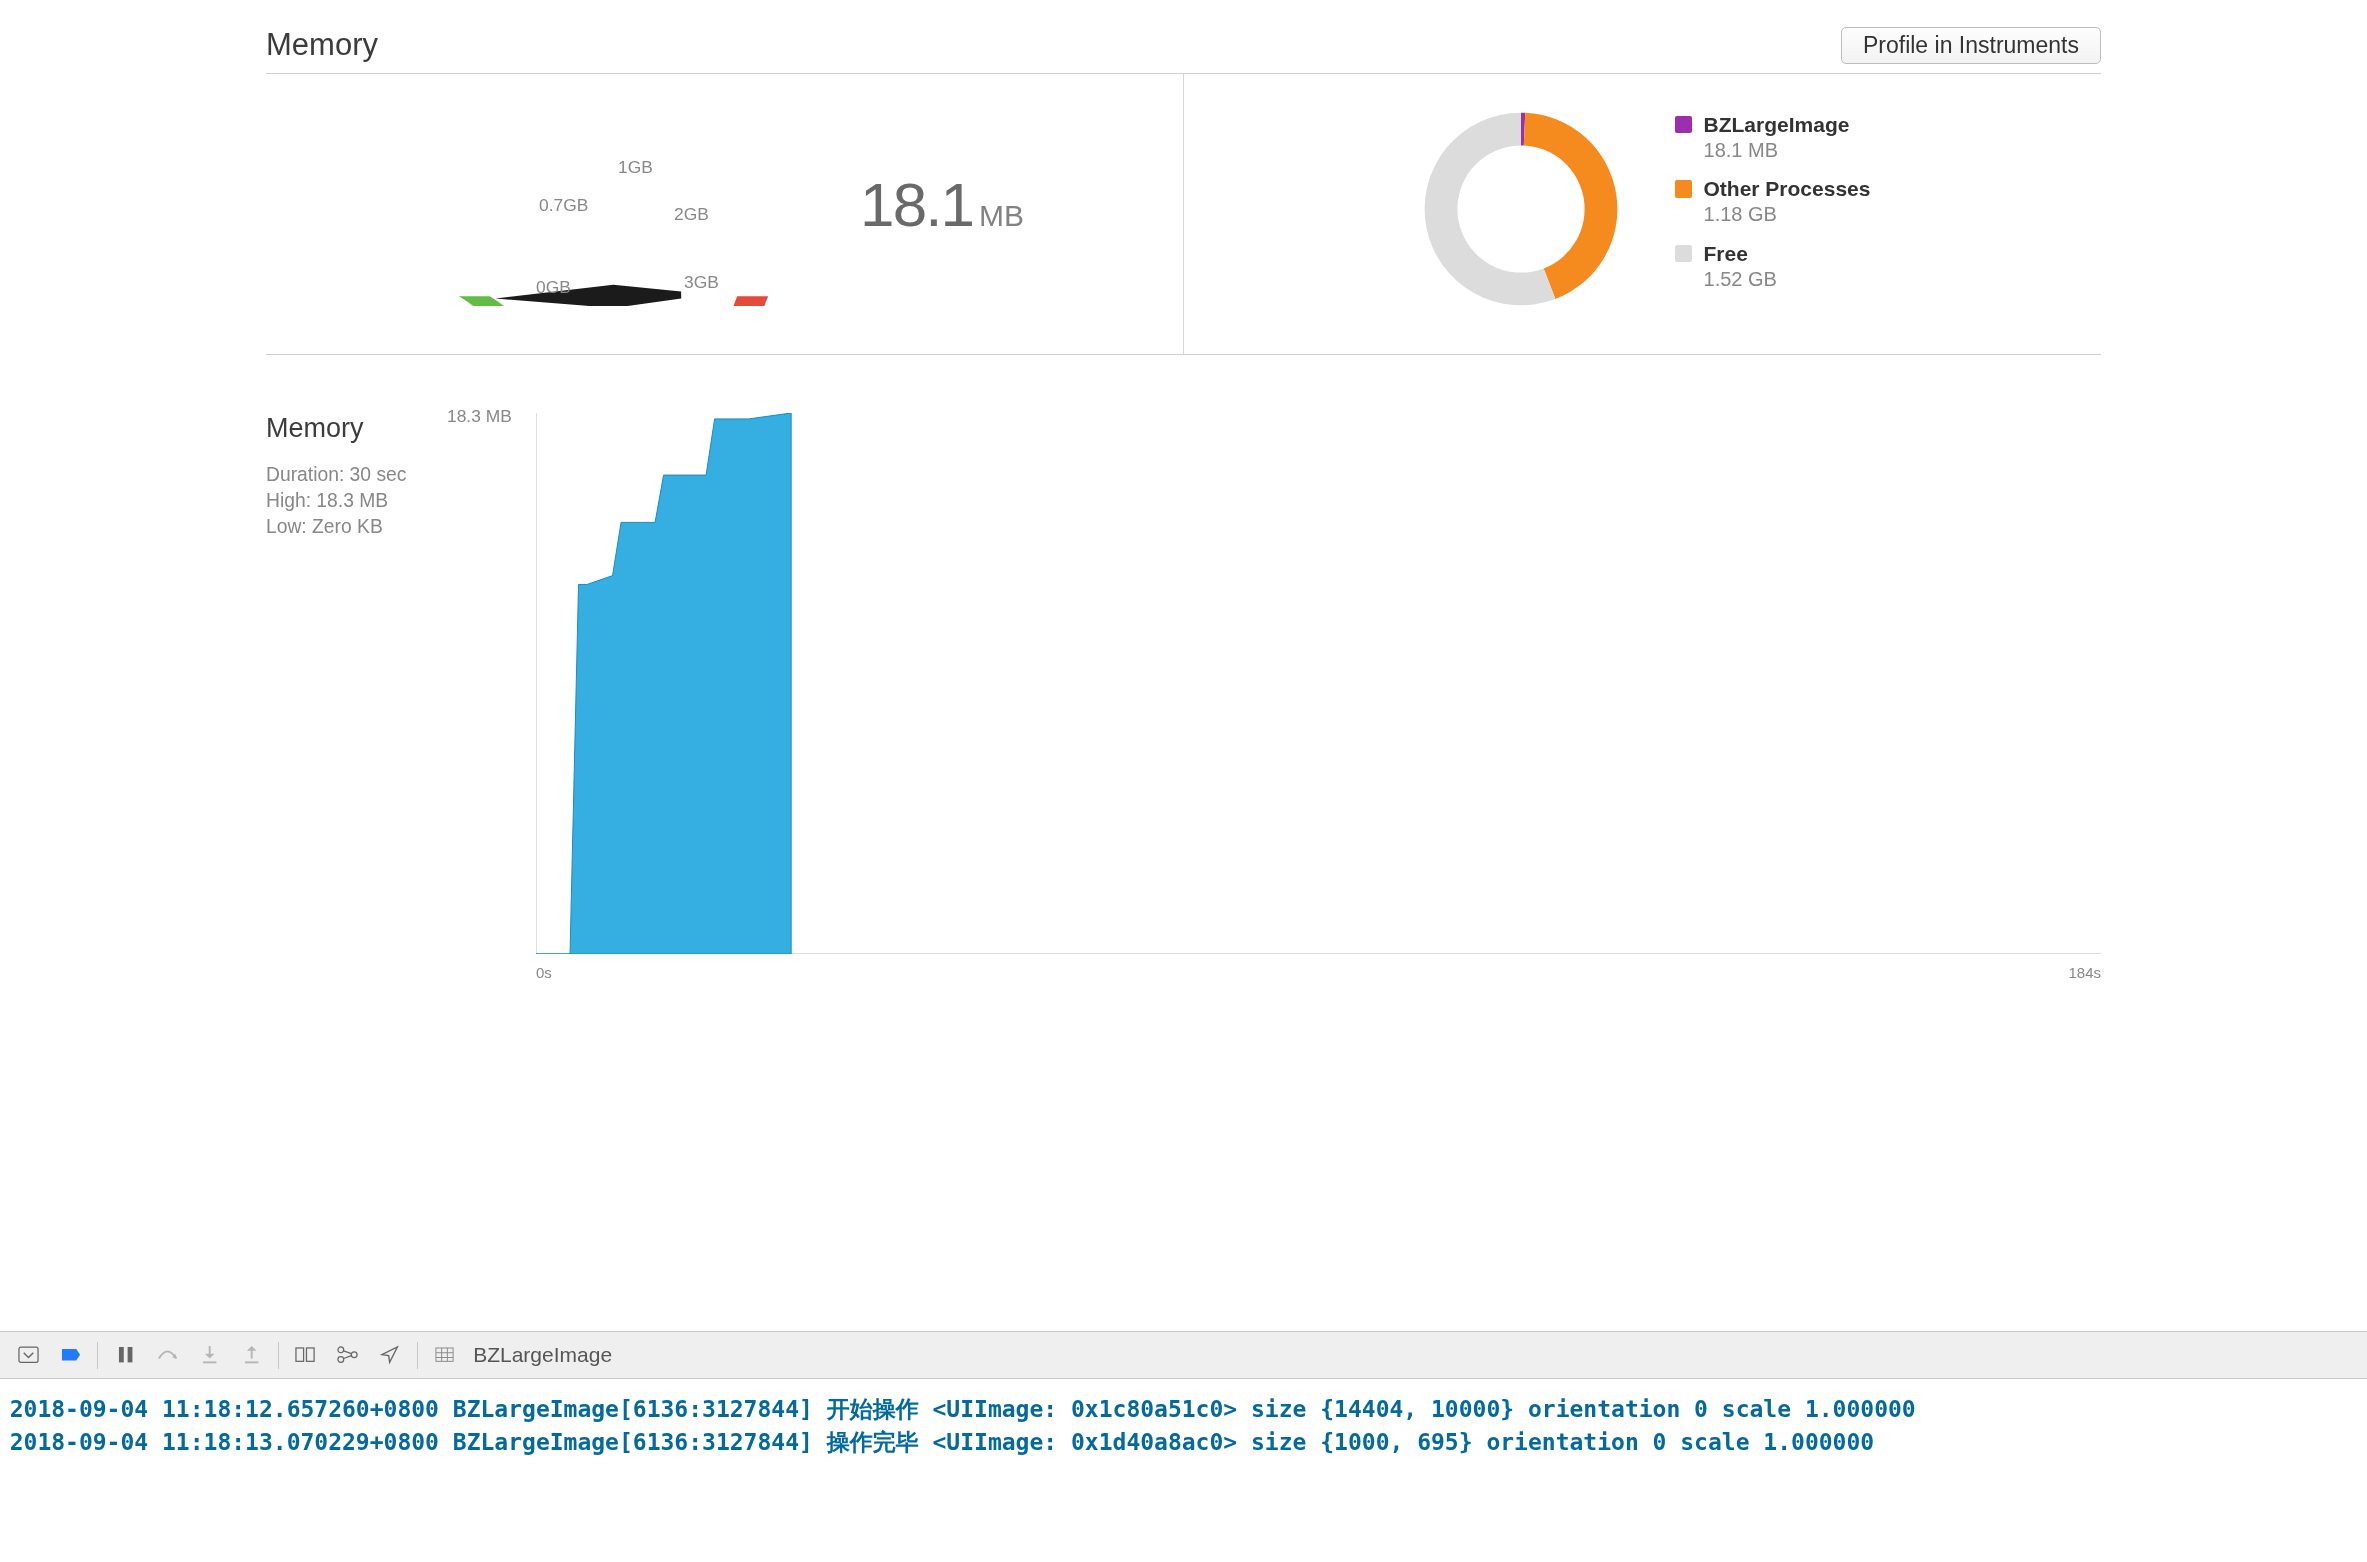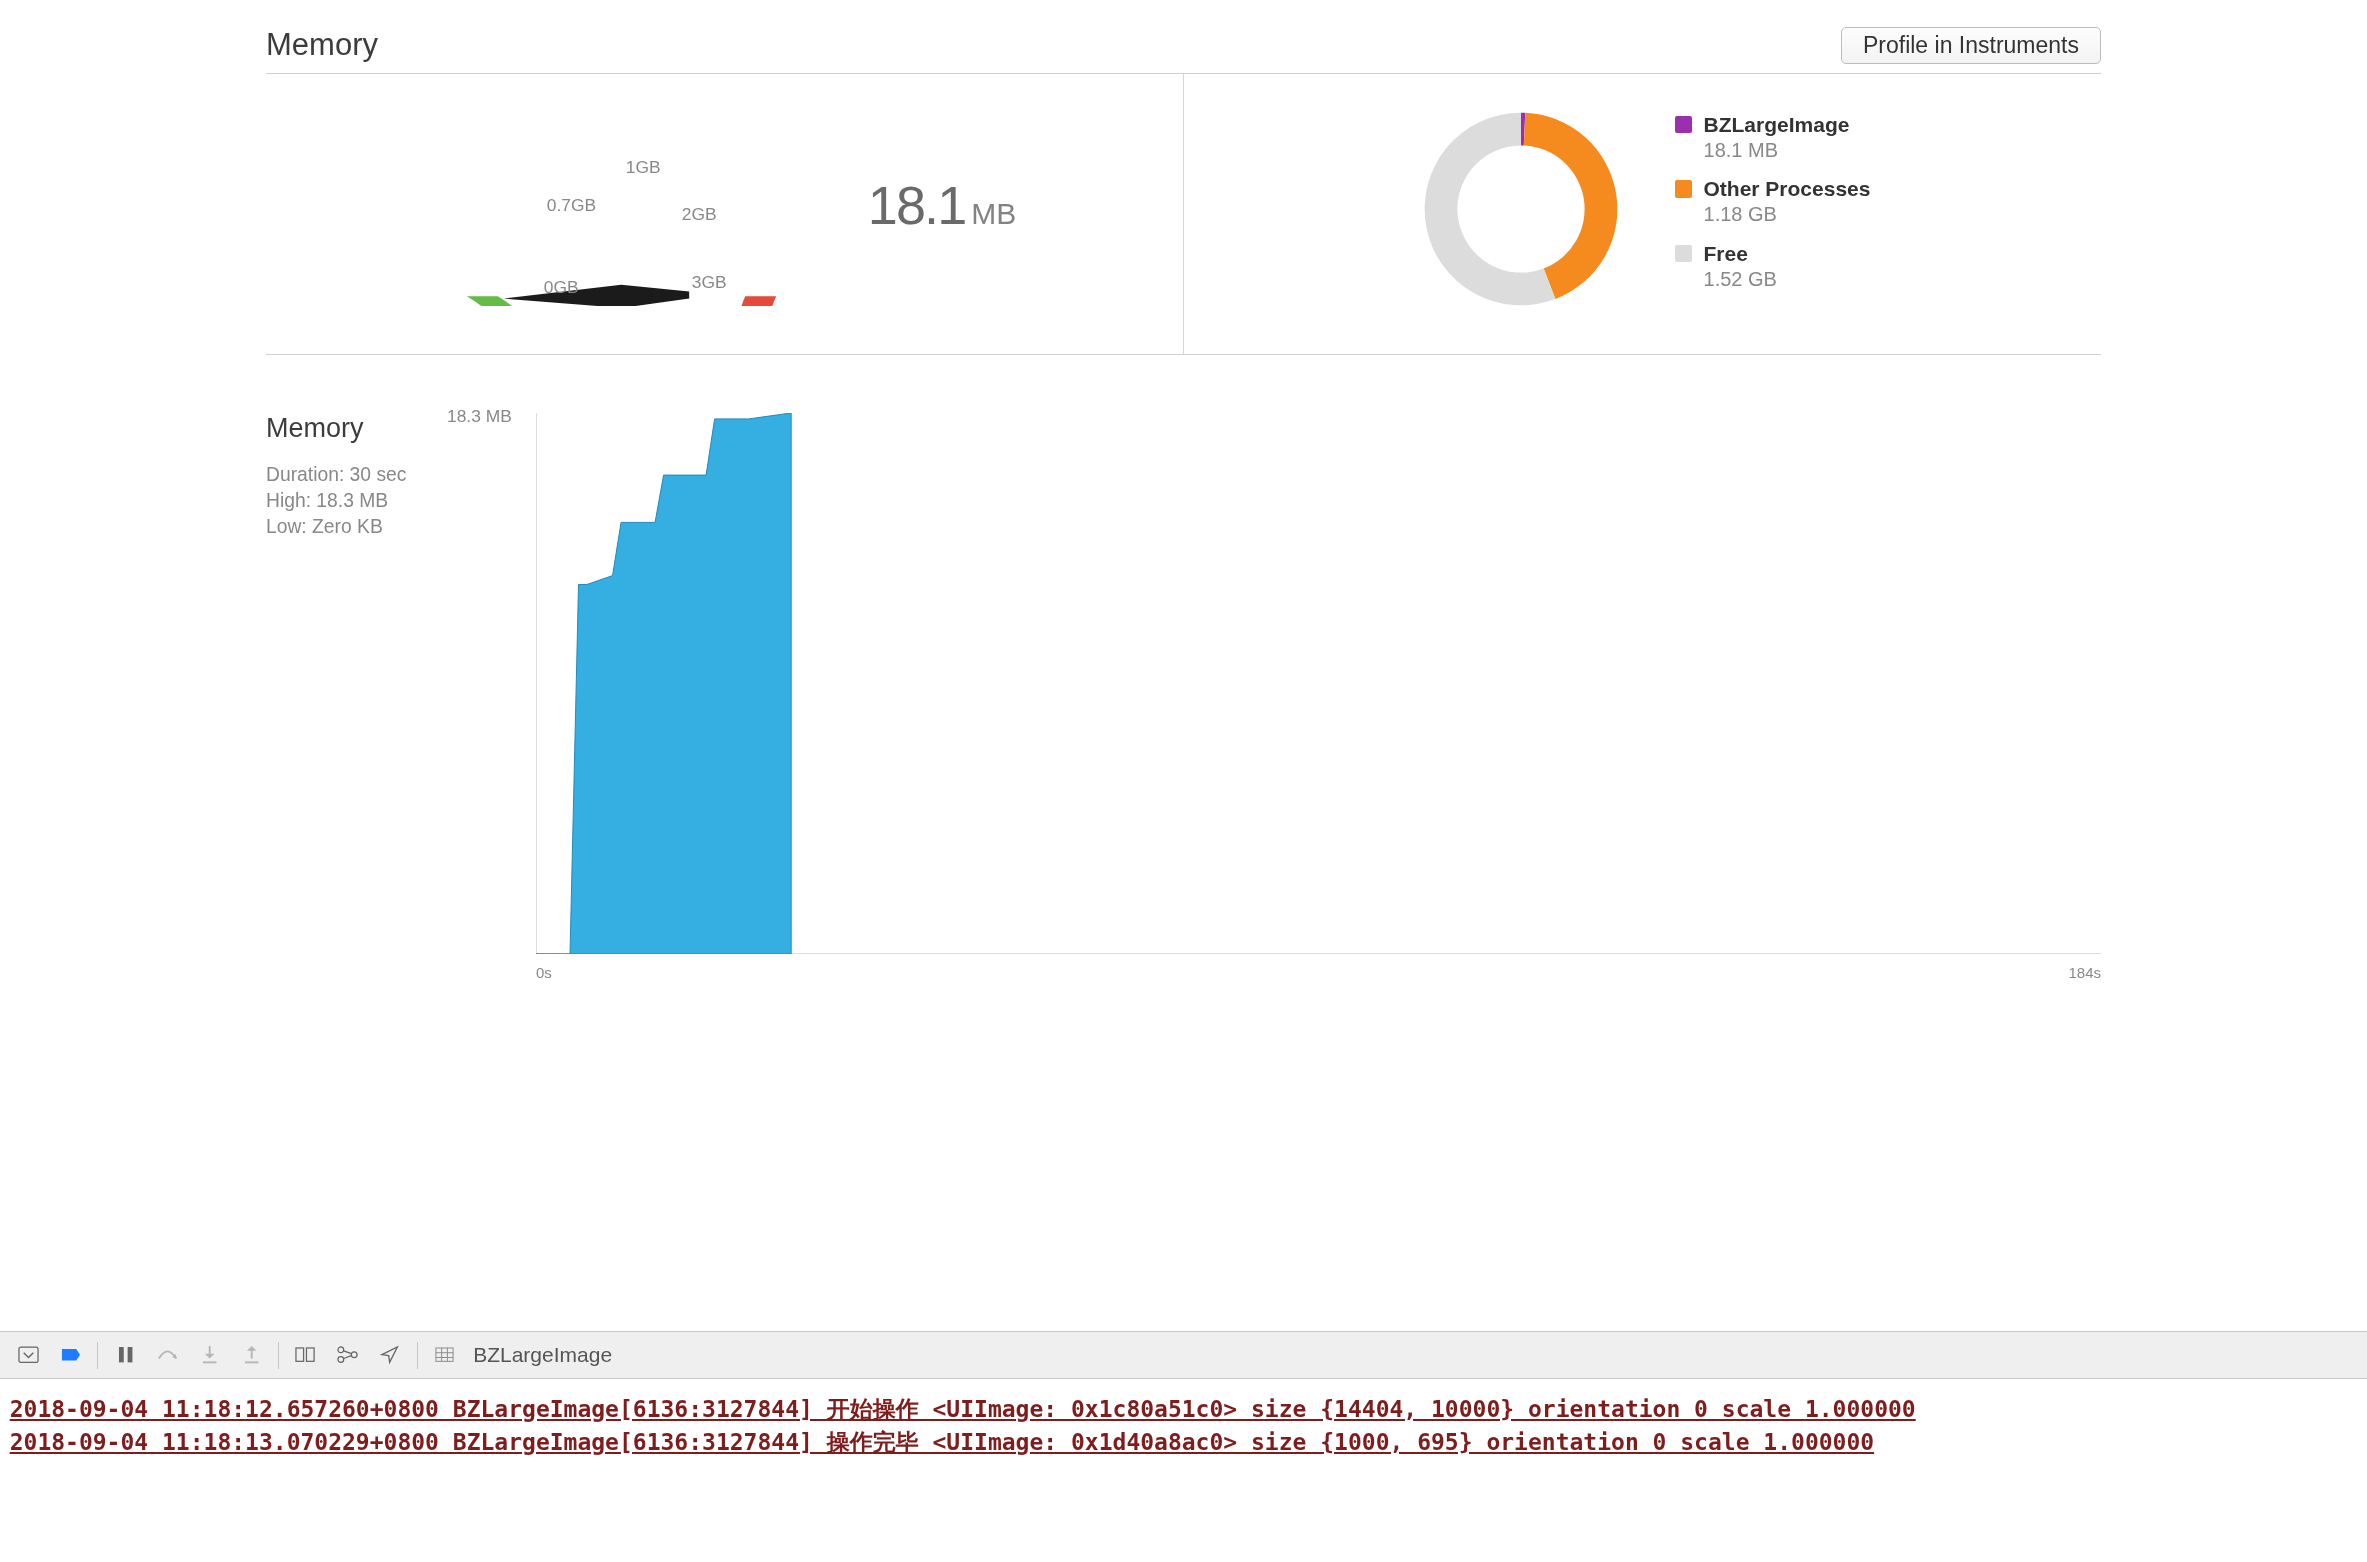--- a/index.html
+++ b/index.html
@@ -18,21 +18,21 @@
   .panels { display: flex; border-bottom: 1px solid #d0d0d0; }
   .panel { flex: 1; padding: 29px 0 39px 0; text-align: center; position: relative; }
   .panel + .panel { border-left: 1px solid #d6d6d6; }
   .panel-title { font-size: 27px; color: #555; font-weight: 400; margin-bottom: 17.4px; }
 
   
   .memuse-wrap { display: flex; align-items: center; justify-content: center; gap: 58px; }
   .gauge-box { position: relative; width: 377px; height: 203px; }
   .gauge-tick { position: absolute; font-size: 17.4px; color: #888; }
   .bignums { text-align: left; }
-  .bignums .val { font-size: 54px; font-weight: 300; color: #6a6a6a; line-height: 1; letter-spacing: -1.9px; }
+  .bignums .val { font-size: 62px; font-weight: 300; color: #6a6a6a; line-height: 1; letter-spacing: -1.9px; }
   .bignums .unit { font-size: 30px; font-weight: 400; color: #828282; margin-left: 5.8px; }
   .bignums .pct { font-size: 79px; font-weight: 300; color: #bdbdbd; line-height: 1; letter-spacing: -1.9px; }
   .bignums .pct-unit { font-size: 41px; font-weight: 400; color: #c4c4c4; margin-left: 5.8px; }
 
   
   .usage-wrap { display: flex; align-items: center; justify-content: center; gap: 48px; }
   .donut-box { width: 212px; height: 212px; }
   .legend { text-align: left; }
   .legend-row { display: flex; align-items: flex-start; gap: 11.6px; margin-bottom: 15.4px; }
   .legend-swatch { width: 17.4px; height: 17.4px; border-radius: 1.9px; flex-shrink: 0; margin-top: 2.9px; }
@@ -49,21 +49,21 @@
   .xaxis-label { position: absolute; font-size: 15px; color: #888; top: 100%; margin-top: 6px; }
 
   
   .console-toolbar { display: flex; align-items: center; gap: 0; height: 48px; background: #efefef; border-top: 1px solid #c8c8c8; border-bottom: 1px solid #c8c8c8; padding: 0 7.7px; }
   .tb-btn { width: 42px; height: 48px; display: flex; align-items: center; justify-content: center; color: #666; cursor: pointer; font-size: 21px; }
   .tb-btn.active { color: #1f7cff; }
   .tb-sep { width: 1px; height: 27px; background: #c6c6c6; margin: 0 5.8px; }
   .tb-label { font-size: 21px; color: #555; margin-left: 7.7px; }
 
   .console-body { background: #fff; font-family: Menlo, Consolas, monospace; font-size: 23px; line-height: 1.45; font-weight: 600; padding: 13.5px 9.7px; white-space: pre; overflow-x: auto; min-height: 183px; }
-  .console-line { color: #7f1d1d; text-decoration: underline; }
+  .console-line { color: #0369a1; }
 </style>
 </head>
 <body>
 
 <div class="main-area">
 
   <div class="section-header">
     <div class="section-title">Memory</div>
     <button class="profile-btn">Profile in Instruments</button>
   </div>

